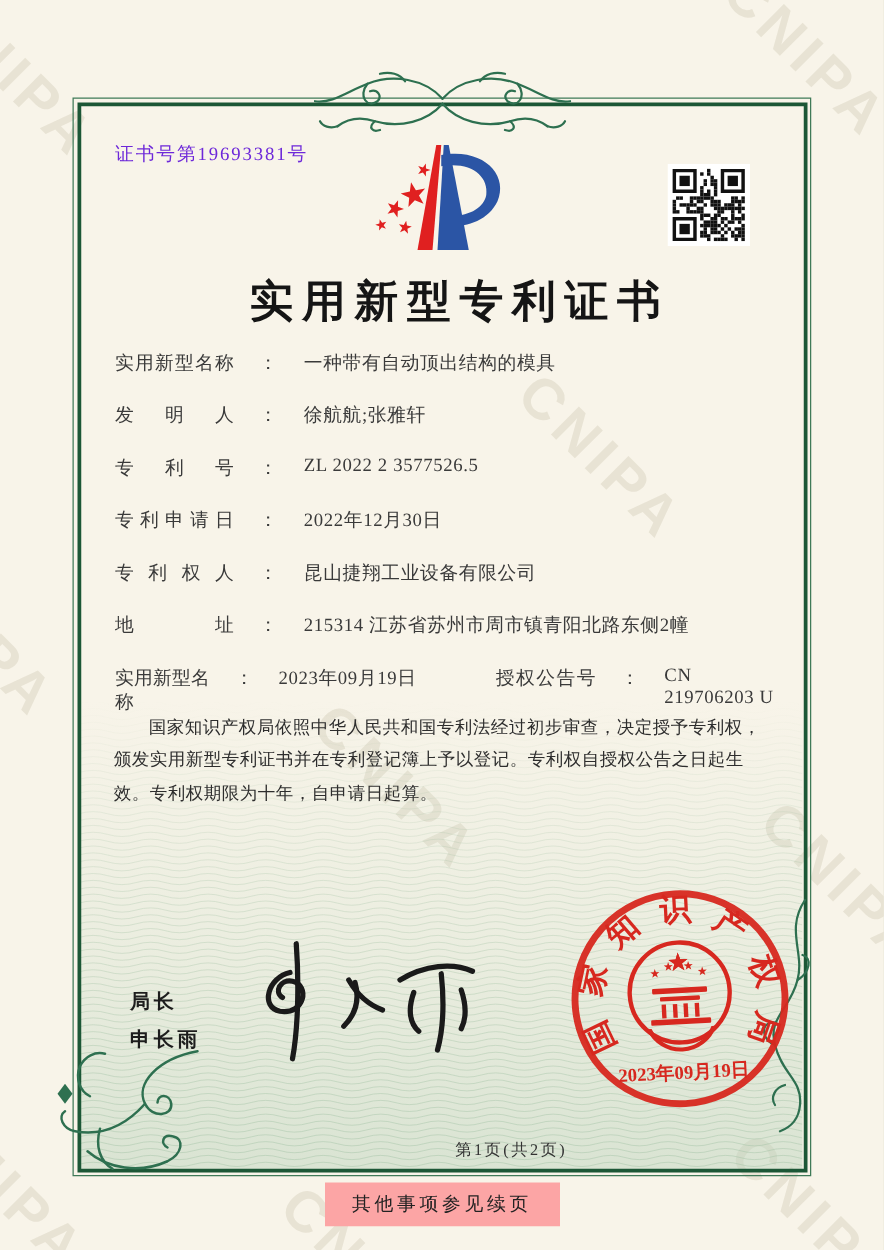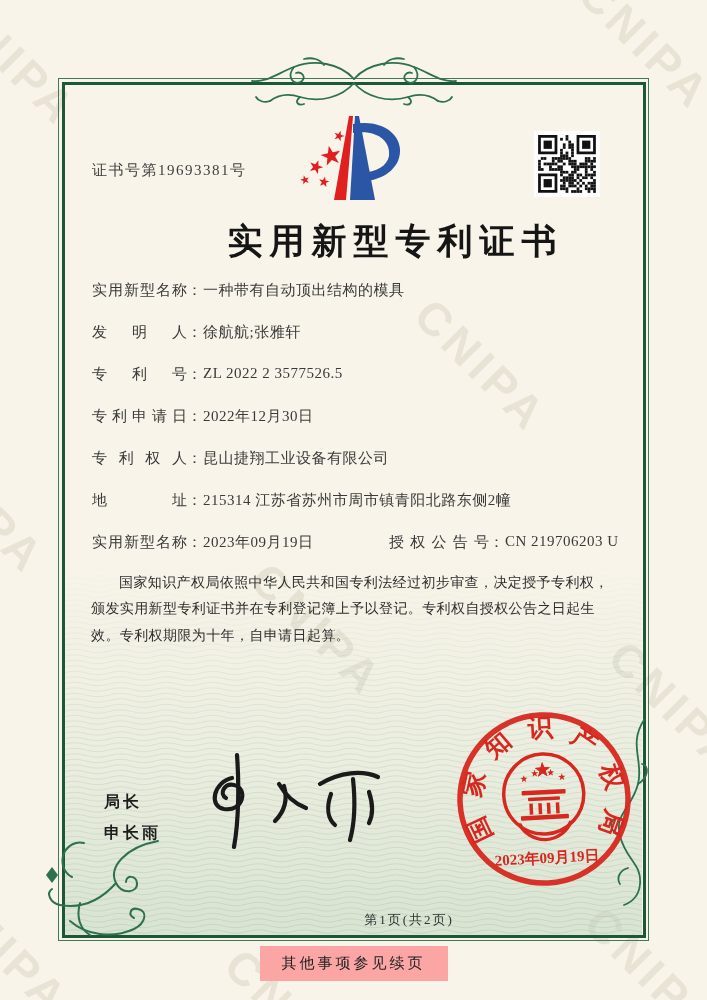--- a/index.html
+++ b/index.html
@@ -12,27 +12,27 @@
   .frame{position:absolute;left:58px;top:78px;width:589px;height:861px;border:1.5px solid #3f7a58;z-index:1;}
   .frame-inner{position:absolute;inset:2.5px;border:3px solid #1c5736;}
   .orn{position:absolute;z-index:2;}
   
   #guilZone{position:absolute;left:63px;top:560px;width:579px;height:377px;z-index:1;
     -webkit-mask-image:linear-gradient(180deg,rgba(0,0,0,0) 0%,rgba(0,0,0,.5) 40%,rgba(0,0,0,.95) 100%);
     mask-image:linear-gradient(180deg,rgba(0,0,0,0) 0%,rgba(0,0,0,.5) 40%,rgba(0,0,0,.95) 100%);}
   #tint{position:absolute;left:63px;top:560px;width:579px;height:377px;z-index:1;
     background:linear-gradient(180deg,rgba(193,216,193,0) 0%,rgba(193,216,193,.25) 55%,rgba(186,211,188,.5) 100%);}
   .content{position:absolute;z-index:3;}
-  #certNo{left:92px;top:114px;font-size:15px;letter-spacing:1.5px;color:#404040;margin-top:47px;}
+  #certNo{left:92px;top:114px;font-size:15px;letter-spacing:1.5px;color:#6d28d9;}
   #logo{left:293px;top:110px;}
   #qr{left:534px;top:131px;}
   #title{left:58px;top:218px;width:619px;text-align:center;font-size:35px;font-weight:700;
-         letter-spacing:7px;color:#151515;padding-left:28px;}
+         letter-spacing:7px;color:#151515;}
   #fields{left:92px;top:281px;width:530px;font-size:15px;color:#3a3a3a;}
-  .frow{height:42px;display:flex;align-items:flex-start;}
+  .frow{height:42px;display:flex;align-items:flex-start;gap:20px;}
   .flabel{display:inline-block;width:95px;text-align:justify;text-align-last:justify;}
   .fcolon{display:inline-block;width:16px;}
   .fvalue{letter-spacing:.5px;}
   .fvalue.fixed{display:inline-block;width:158px;}
   .flabel2{display:inline-block;width:100px;text-align:justify;text-align-last:justify;margin-left:28px;}
   #paras{left:91px;top:570px;width:525px;font-size:14px;line-height:1.88;color:#2d2d2d;letter-spacing:.4px;}
   #paras p{margin:0 0 6px 0;text-indent:2em;}
   #signer{left:104px;top:786px;font-size:16px;font-weight:700;letter-spacing:3px;color:#1d1d1d;line-height:1.95;}
   #sig{left:192px;top:750px;}
   #seal{left:455px;top:710px;transform:rotate(-3deg);z-index:4;}

